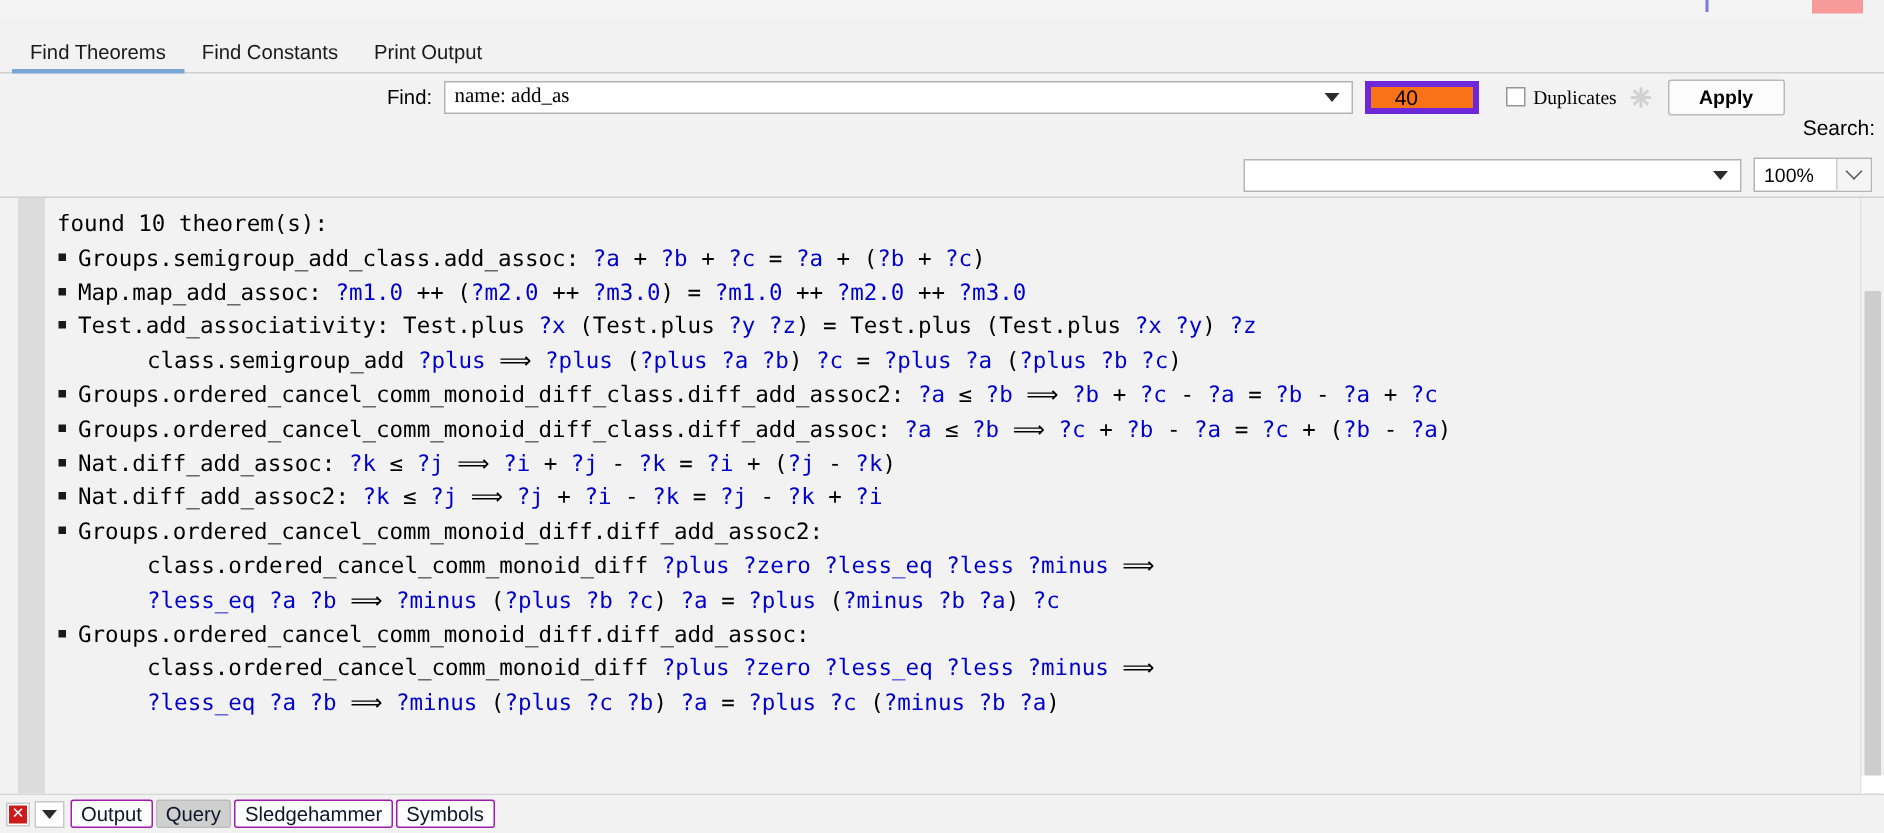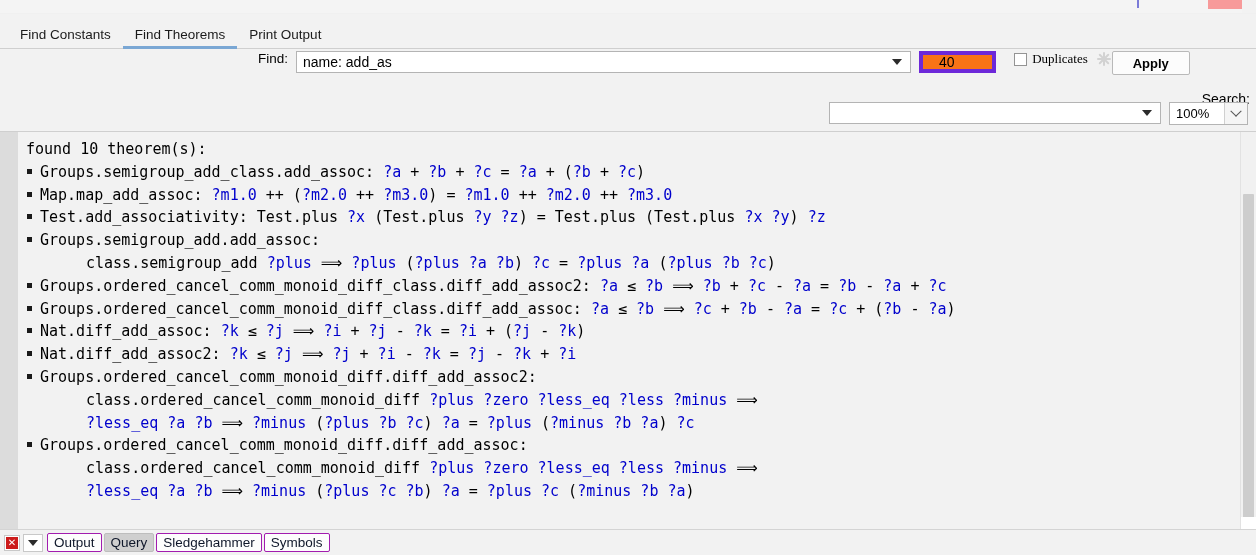--- a/index.html
+++ b/index.html
@@ -83,21 +83,21 @@
   }
 
   
   .toolbar {
     flex: 0 0 auto;
     background: #f2f2f2;
     padding: 0;
   }
   .trow {
     display: flex;
-    align-items: flex-start;
+    align-items: center;
     height: 29px;
     padding: 0 6px;
     box-sizing: border-box;
   }
   .trow.row1 { padding-top: 2px; }
   .trow.row2 { justify-content: flex-end; padding-right: 8px; margin-top: 24px; }
 
   .find-label {
     margin-left: 252px;
     margin-right: 8px;
@@ -112,21 +112,21 @@
     background: #ffffff;
     border: 1px solid #b4b4b4;
     box-sizing: border-box;
     display: flex;
     align-items: center;
   }
   .combo .ctext {
     padding-left: 6px;
     font-size: 14px;
     color: #000;
-    font-family: Liberation Sans, sans-serif;
+    font-family: Liberation Serif, serif;
     white-space: nowrap;
     overflow: hidden;
   }
   .combo .carrow {
     position: absolute;
     right: 8px; top: 50%;
     transform: translateY(-50%);
     width: 0; height: 0;
     border-left: 5px solid transparent;
     border-right: 5px solid transparent;
@@ -175,20 +175,21 @@
     left: 7px; top: 1px;
     width: 2px; height: 14px;
     background: #b9b9b9;
     border-radius: 1px;
   }
   .spinner-icon span:nth-child(2) { transform: rotate(45deg); }
   .spinner-icon span:nth-child(3) { transform: rotate(90deg); }
   .spinner-icon span:nth-child(4) { transform: rotate(135deg); }
 
   .apply-btn {
+    margin-left: 10px;
     height: 24px;
     min-width: 78px;
     padding: 0 14px;
     background: #fcfcfc;
     border: 1px solid #b9b9b9;
     border-radius: 2px;
     font-weight: bold;
     font-size: 13px;
     display: flex;
     align-items: center;
@@ -235,20 +236,21 @@
   }
 
   
   .results-outer {
     flex: 1 1 auto;
     position: relative;
     background: #f2f2f2;
     border-top: 1px solid #cfcfcf;
     display: flex;
     overflow: hidden;
+    padding-left: 12px;
   }
   .gutter {
     width: 18px;
     background: #dcdcdc;
     flex: 0 0 auto;
   }
   .results {
     flex: 1 1 auto;
     background: #f2f2f2;
     font-family: "DejaVu Sans Mono", "Liberation Mono", monospace;
@@ -367,22 +369,22 @@
 
 <div id="app">
 
   <div class="top-strip">
     <div class="mark-blue"></div>
     <div class="mark-pink"></div>
     <div class="right-pad"></div>
   </div>
 
   <div class="tabbar" id="tabbar">
+      <div class="tab active">Find Theorems</div>
       <div class="tab">Find Constants</div>
-      <div class="tab active">Find Theorems</div>
       <div class="tab">Print Output</div>
     </div>
 
   <div class="toolbar">
     <div class="trow row1">
       <div class="find-label">Find:</div>
 
       <div class="combo" id="find-combo">
         <div class="ctext">name: add_as</div>
         <div class="carrow"></div>
@@ -422,21 +424,20 @@
   </div>
 
   <div class="results-outer">
     <div class="gutter"></div>
     <div class="results" id="results">
       <div class="res-line">found 10 theorem(s):</div>
       <div id="res-lines">
           <div class="res-line bullet"><span class="bul"><i></i></span><span class="k">Groups.semigroup_add_class.add_assoc: </span><span class="v">?a</span><span class="k"> + </span><span class="v">?b</span><span class="k"> + </span><span class="v">?c</span><span class="k"> = </span><span class="v">?a</span><span class="k"> + (</span><span class="v">?b</span><span class="k"> + </span><span class="v">?c</span><span class="k">)</span></div>
           <div class="res-line bullet"><span class="bul"><i></i></span><span class="k">Map.map_add_assoc: </span><span class="v">?m1.0</span><span class="k"> ++ (</span><span class="v">?m2.0</span><span class="k"> ++ </span><span class="v">?m3.0</span><span class="k">) = </span><span class="v">?m1.0</span><span class="k"> ++ </span><span class="v">?m2.0</span><span class="k"> ++ </span><span class="v">?m3.0</span></div>
           <div class="res-line bullet"><span class="bul"><i></i></span><span class="k">Test.add_associativity: Test.plus </span><span class="v">?x</span><span class="k"> (Test.plus </span><span class="v">?y</span><span class="k"> </span><span class="v">?z</span><span class="k">) = Test.plus (Test.plus </span><span class="v">?x</span><span class="k"> </span><span class="v">?y</span><span class="k">) </span><span class="v">?z</span></div>
-          <div class="res-line bullet"><span class="bul"><i></i></span><span class="k">Groups.semigroup_add.add_assoc:</span></div>
           <div class="res-line cont"><span class="k">class.semigroup_add </span><span class="v">?plus</span><span class="k"> ⟹ </span><span class="v">?plus</span><span class="k"> (</span><span class="v">?plus</span><span class="k"> </span><span class="v">?a</span><span class="k"> </span><span class="v">?b</span><span class="k">) </span><span class="v">?c</span><span class="k"> = </span><span class="v">?plus</span><span class="k"> </span><span class="v">?a</span><span class="k"> (</span><span class="v">?plus</span><span class="k"> </span><span class="v">?b</span><span class="k"> </span><span class="v">?c</span><span class="k">)</span></div>
           <div class="res-line bullet"><span class="bul"><i></i></span><span class="k">Groups.ordered_cancel_comm_monoid_diff_class.diff_add_assoc2: </span><span class="v">?a</span><span class="k"> ≤ </span><span class="v">?b</span><span class="k"> ⟹ </span><span class="v">?b</span><span class="k"> + </span><span class="v">?c</span><span class="k"> - </span><span class="v">?a</span><span class="k"> = </span><span class="v">?b</span><span class="k"> - </span><span class="v">?a</span><span class="k"> + </span><span class="v">?c</span></div>
           <div class="res-line bullet"><span class="bul"><i></i></span><span class="k">Groups.ordered_cancel_comm_monoid_diff_class.diff_add_assoc: </span><span class="v">?a</span><span class="k"> ≤ </span><span class="v">?b</span><span class="k"> ⟹ </span><span class="v">?c</span><span class="k"> + </span><span class="v">?b</span><span class="k"> - </span><span class="v">?a</span><span class="k"> = </span><span class="v">?c</span><span class="k"> + (</span><span class="v">?b</span><span class="k"> - </span><span class="v">?a</span><span class="k">)</span></div>
           <div class="res-line bullet"><span class="bul"><i></i></span><span class="k">Nat.diff_add_assoc: </span><span class="v">?k</span><span class="k"> ≤ </span><span class="v">?j</span><span class="k"> ⟹ </span><span class="v">?i</span><span class="k"> + </span><span class="v">?j</span><span class="k"> - </span><span class="v">?k</span><span class="k"> = </span><span class="v">?i</span><span class="k"> + (</span><span class="v">?j</span><span class="k"> - </span><span class="v">?k</span><span class="k">)</span></div>
           <div class="res-line bullet"><span class="bul"><i></i></span><span class="k">Nat.diff_add_assoc2: </span><span class="v">?k</span><span class="k"> ≤ </span><span class="v">?j</span><span class="k"> ⟹ </span><span class="v">?j</span><span class="k"> + </span><span class="v">?i</span><span class="k"> - </span><span class="v">?k</span><span class="k"> = </span><span class="v">?j</span><span class="k"> - </span><span class="v">?k</span><span class="k"> + </span><span class="v">?i</span></div>
           <div class="res-line bullet"><span class="bul"><i></i></span><span class="k">Groups.ordered_cancel_comm_monoid_diff.diff_add_assoc2:</span></div>
           <div class="res-line cont"><span class="k">class.ordered_cancel_comm_monoid_diff </span><span class="v">?plus</span><span class="k"> </span><span class="v">?zero</span><span class="k"> </span><span class="v">?less_eq</span><span class="k"> </span><span class="v">?less</span><span class="k"> </span><span class="v">?minus</span><span class="k"> ⟹</span></div>
           <div class="res-line cont"><span class="v">?less_eq</span><span class="k"> </span><span class="v">?a</span><span class="k"> </span><span class="v">?b</span><span class="k"> ⟹ </span><span class="v">?minus</span><span class="k"> (</span><span class="v">?plus</span><span class="k"> </span><span class="v">?b</span><span class="k"> </span><span class="v">?c</span><span class="k">) </span><span class="v">?a</span><span class="k"> = </span><span class="v">?plus</span><span class="k"> (</span><span class="v">?minus</span><span class="k"> </span><span class="v">?b</span><span class="k"> </span><span class="v">?a</span><span class="k">) </span><span class="v">?c</span></div>
           <div class="res-line bullet"><span class="bul"><i></i></span><span class="k">Groups.ordered_cancel_comm_monoid_diff.diff_add_assoc:</span></div>
           <div class="res-line cont"><span class="k">class.ordered_cancel_comm_monoid_diff </span><span class="v">?plus</span><span class="k"> </span><span class="v">?zero</span><span class="k"> </span><span class="v">?less_eq</span><span class="k"> </span><span class="v">?less</span><span class="k"> </span><span class="v">?minus</span><span class="k"> ⟹</span></div>

